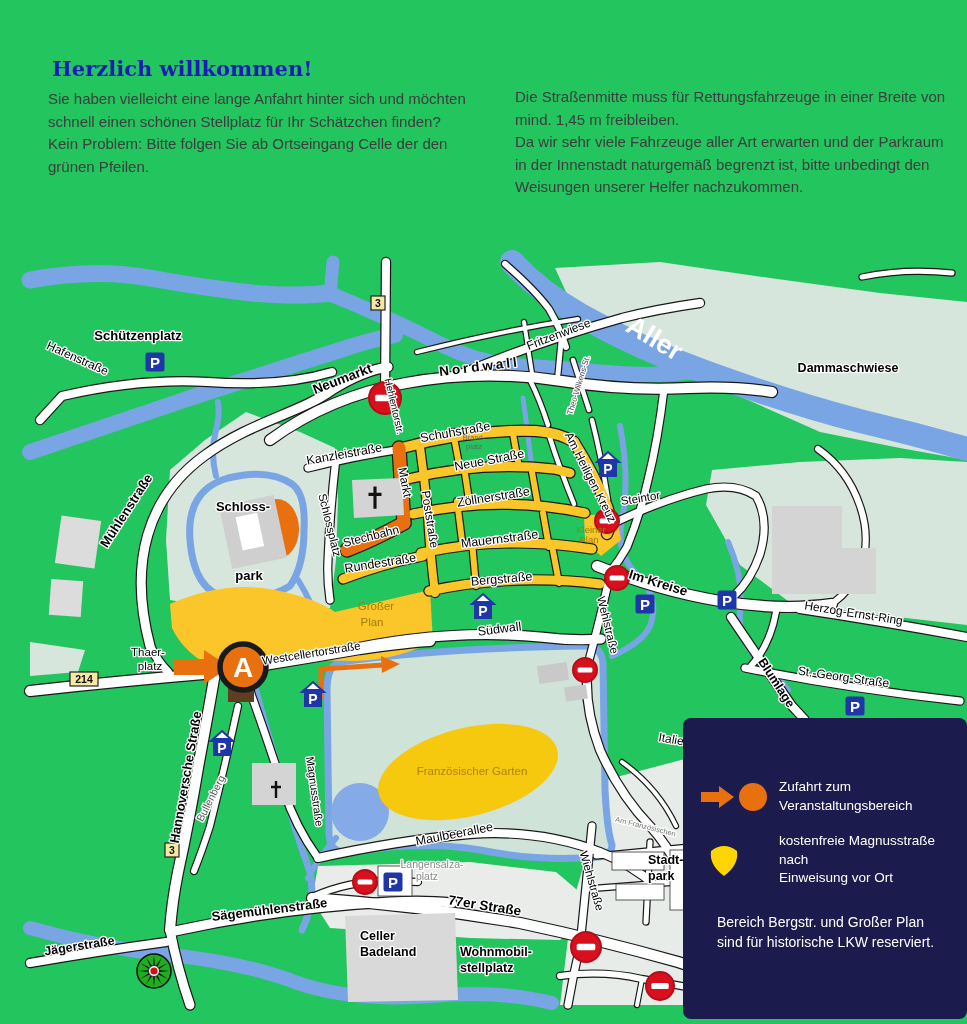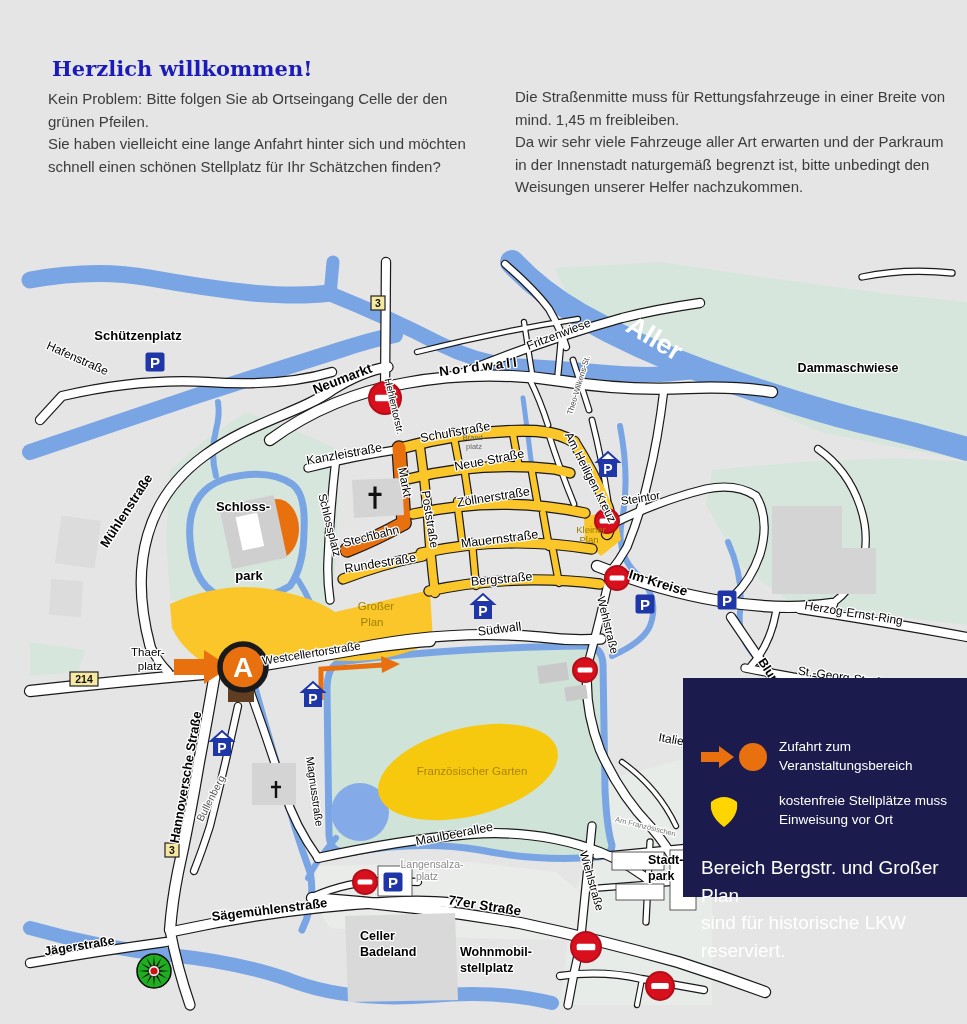--- a/index.html
+++ b/index.html
@@ -1,50 +1,50 @@
 <!DOCTYPE html>
 <html><head>
 <meta charset="utf-8">
 <style>
   html,body{margin:0;padding:0;background:#ffffff;}
-  #page{position:relative;width:967px;height:1024px;background:#e5e5e5;overflow:hidden;
+  #page{position:relative;width:967px;height:1024px;background:#22c55e;overflow:hidden;
         font-family:"Liberation Sans",sans-serif;}
   
   #title{position:absolute;left:52px;top:56px;font-family:"DejaVu Serif",serif;
          font-weight:bold;font-size:21px;color:#1b1cb8;}
   .col{position:absolute;top:88px;font-size:15px;line-height:1.5;color:#3c3c3c;}
   #col-left{left:48px;width:432px;}
   #col-right{left:515px;top:86px;width:438px;}
   .col p{margin:0;}
   .abadge{display:inline-block;width:19px;height:19px;border-radius:50%;
           background:#e8700e;color:#fff;font-weight:bold;font-size:13px;
           text-align:center;line-height:19px;vertical-align:-4px;margin:0 3px;}
   
   #map{position:absolute;left:0;top:0;width:967px;height:1024px;}
   .mlbl{font-family:"Liberation Sans",sans-serif;paint-order:stroke;stroke:#ffffff;
         stroke-width:2.6px;stroke-linejoin:round;}
   .nohalo{stroke:none;}
   
-  #legend{position:absolute;left:683px;top:678px;width:284px;height:219px;
-          background:#1b1b4d;color:#fff;box-sizing:border-box;padding:60px 18px 0 18px;}
+  #legend{position:absolute;left:683px;top:718px;width:284px;height:301px;
+          background:#1b1b4d;color:#fff;box-sizing:border-box;padding:60px 18px 0 18px;border-radius:8px;}
   .lrow{display:flex;align-items:center;margin-bottom:16px;}
   .licon{flex:0 0 78px;display:flex;align-items:center;}
   .ltext{font-size:13.5px;line-height:1.38;}
-  #legend-footer{font-size:19px;line-height:1.45;margin-top:24px;}
+  #legend-footer{font-size:14px;line-height:1.45;margin-top:24px;margin-left:16px;}
 </style>
 </head>
 <body>
 
 <div id="page">
 
   <div id="title">Herzlich willkommen!</div>
 
   <div id="col-left" class="col">
+    <p>Sie haben vielleicht eine lange Anfahrt hinter sich und möchten schnell einen schönen Stellplatz für Ihr Schätzchen finden?</p>
     <p>Kein Problem: Bitte folgen Sie ab Ortseingang Celle der den grünen Pfeilen.</p>
-    <p>Sie haben vielleicht eine lange Anfahrt hinter sich und möchten schnell einen schönen Stellplatz für Ihr Schätzchen finden?</p>
   </div>
 
   <div id="col-right" class="col">
     <p>Die Straßenmitte muss für Rettungsfahrzeuge in einer Breite von mind. 1,45 m freibleiben.</p>
     <p>Da wir sehr viele Fahrzeuge aller Art erwarten und der Parkraum in der Innenstadt naturgemäß begrenzt ist, bitte unbedingt den Weisungen unserer Helfer nachzukommen.</p>
   </div>
 
   <svg id="map" viewBox="0 0 967 1024" xmlns="http://www.w3.org/2000/svg">
     <defs>
       <g id="road-defs">
@@ -498,21 +498,21 @@
             <div>Veranstaltungsbereich</div>
           </div>
         </div>
         <div class="lrow">
           <div class="licon">
             <svg width="72" height="38">
               <path d="M 4,8 Q 17,-2 30,8 Q 32,22 17,33 Q 2,22 4,8 Z" fill="#ffd500" transform="translate(6 2)"></path>
             </svg>
           </div>
           <div class="ltext">
-            <div>kostenfreie Stellplätze muss</div>
+            <div>kostenfreie Magnusstraße nach</div>
             <div>Einweisung vor Ort</div>
           </div>
         </div>
       </div>
     <div id="legend-footer">
       <div>Bereich Bergstr. und Großer Plan</div>
       <div>sind für historische LKW reserviert.</div>
     </div>
   </div>
 

